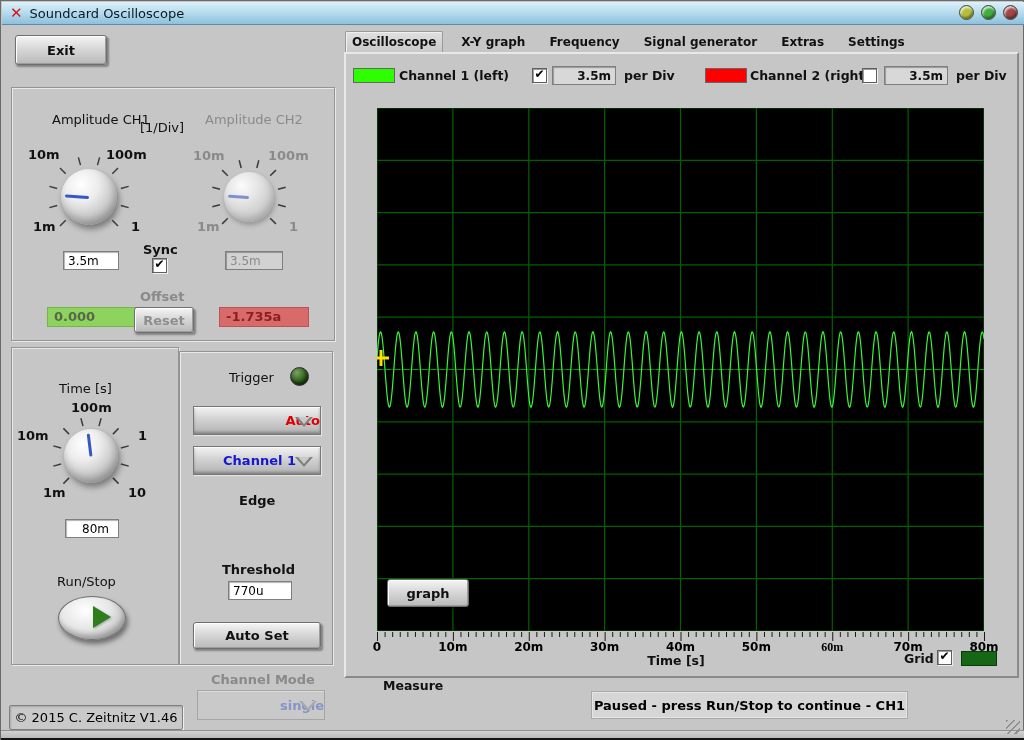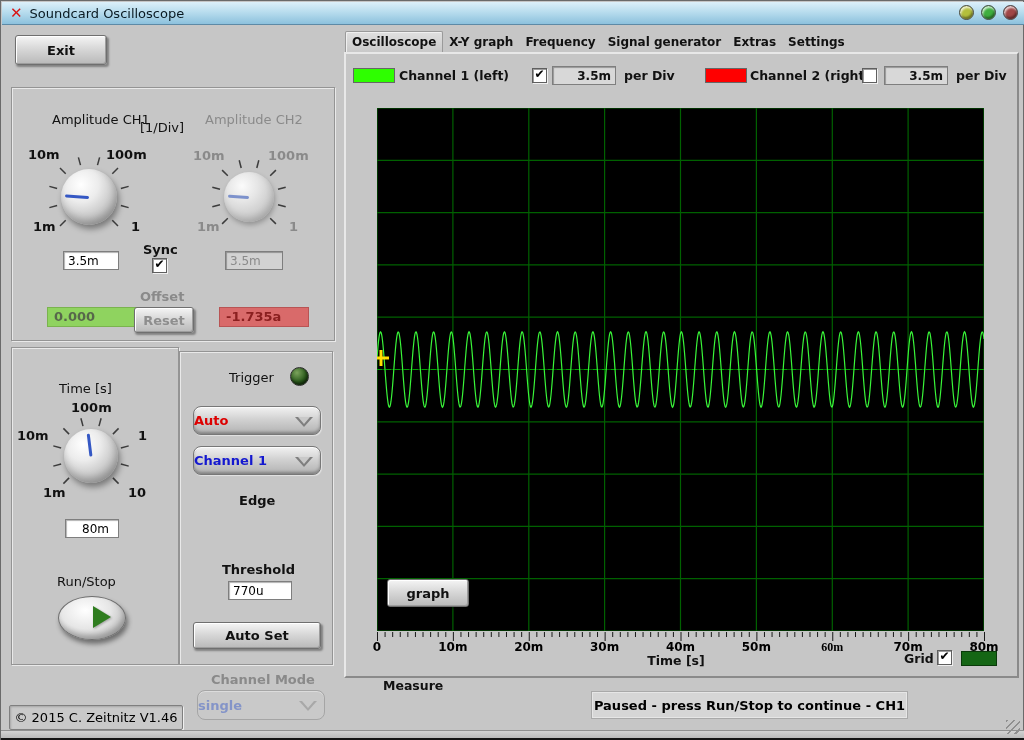--- a/index.html
+++ b/index.html
@@ -43,23 +43,23 @@
   .knob{border-radius:50%;position:absolute;
         background:radial-gradient(circle at 36% 28%, #ffffff 0%, #ececec 32%, #c7c7c7 62%, #909090 100%);
         box-shadow:2px 4px 6px rgba(0,0,0,.40), inset -2px -5px 7px rgba(0,0,0,.18)}
   .knob.dis{background:radial-gradient(circle at 36% 28%, #fbfbfb 0%, #e6e6e6 32%, #cecece 62%, #a8a8a8 100%);
             box-shadow:1px 3px 5px rgba(0,0,0,.25), inset -2px -4px 6px rgba(0,0,0,.12)}
   .pointer{position:absolute;left:50%;top:50%;height:3px;margin-top:-1.5px;
            background:#3558c4;transform-origin:0 50%;border-radius:2px}
   .pointer.dis{background:#7d92cc}
   .knob-ticks{position:absolute;overflow:visible}
   
-  .dd{position:absolute;display:flex;align-items:center;justify-content:flex-start;
+  .dd{position:absolute;display:flex;align-items:center;justify-content:flex-end;
       background:linear-gradient(180deg,#f2f2f2 0%,#d2d2d2 45%,#b2b2b2 100%);
-      border:1px solid #777;border-radius:8px;
+      border:1px solid #777;border-radius:0;
       box-shadow:inset 0 1px 0 #fcfcfc, inset 0 -2px 3px rgba(0,0,0,.28), 1px 1px 1px rgba(255,255,255,.5);
       font-weight:bold;font-size:13px}
   .dd.disabled{background:#c9c9c9;border-color:#a5a5a5;box-shadow:inset 0 1px 0 #dcdcdc}
   .dd-arrow{position:absolute;right:7px;top:50%;margin-top:-4px;width:0;height:0;
             border-left:9px solid transparent;border-right:9px solid transparent;
             border-top:10px solid #7f7f7f}
   .dd-arrow::after{content:"";position:absolute;left:-6px;top:-10px;width:0;height:0;
             border-left:6px solid transparent;border-right:6px solid transparent;
             border-top:7px solid #c9c9c9}
   .dd.disabled .dd-arrow{border-top-color:#a8a8a8}
@@ -67,21 +67,21 @@
   .led{position:absolute;width:17px;height:17px;border-radius:50%;border:1px solid #2c2c2c;
        background:radial-gradient(circle at 35% 28%, #7ba35c 0%, #2c5c1d 55%, #143d0a 100%);
        box-shadow:inset -1px -2px 3px rgba(0,0,0,.55)}
   .swatch{position:absolute;border:1px solid #666}
   .insetbox{background:#c9c9c9;border:1px solid #7f7f7f;border-radius:2px;
             box-shadow:inset 1px 1px 2px rgba(0,0,0,.18), 1px 1px 0 #f0f0f0;
             display:flex;align-items:center;justify-content:center;font-size:13px}
   .statusmsg{background:#d6d6d6;border:1px solid #a9a9a9;box-shadow:inset 0 0 0 1px #e6e6e6;
              display:flex;align-items:center;justify-content:center;font-weight:bold;font-size:13px}
   
-  .tabs{left:344px;top:30px;height:21px;display:flex;gap:0;align-items:flex-end}
+  .tabs{left:344px;top:30px;height:21px;display:flex;gap:12px;align-items:flex-end}
   .tab{font-weight:bold;font-size:12px;padding:3px 6px 3px 6px;color:#111;white-space:nowrap}
   .tab.active{background:linear-gradient(#e0e0e0,#c9c9c9);border:1px solid #9a9a9a;border-bottom:none;
               box-shadow:inset 1px 1px 0 #f0f0f0;border-radius:2px 2px 0 0}
   .tabpage{left:343px;top:51px;width:671px;height:622px;background:#c6c6c6;
            border-top:2px solid #e8e8e8;border-left:2px solid #e8e8e8;
            border-right:2px solid #8a8a8a;border-bottom:2px solid #8a8a8a}
   
   .plot{left:376px;top:107px;width:607px;height:523px;background:#000}
   .ovalbtn{position:absolute;border-radius:50%;
            background:radial-gradient(ellipse at 40% 32%, #ffffff 0%, #e6e6e6 45%, #b9b9b9 80%, #989898 100%);

